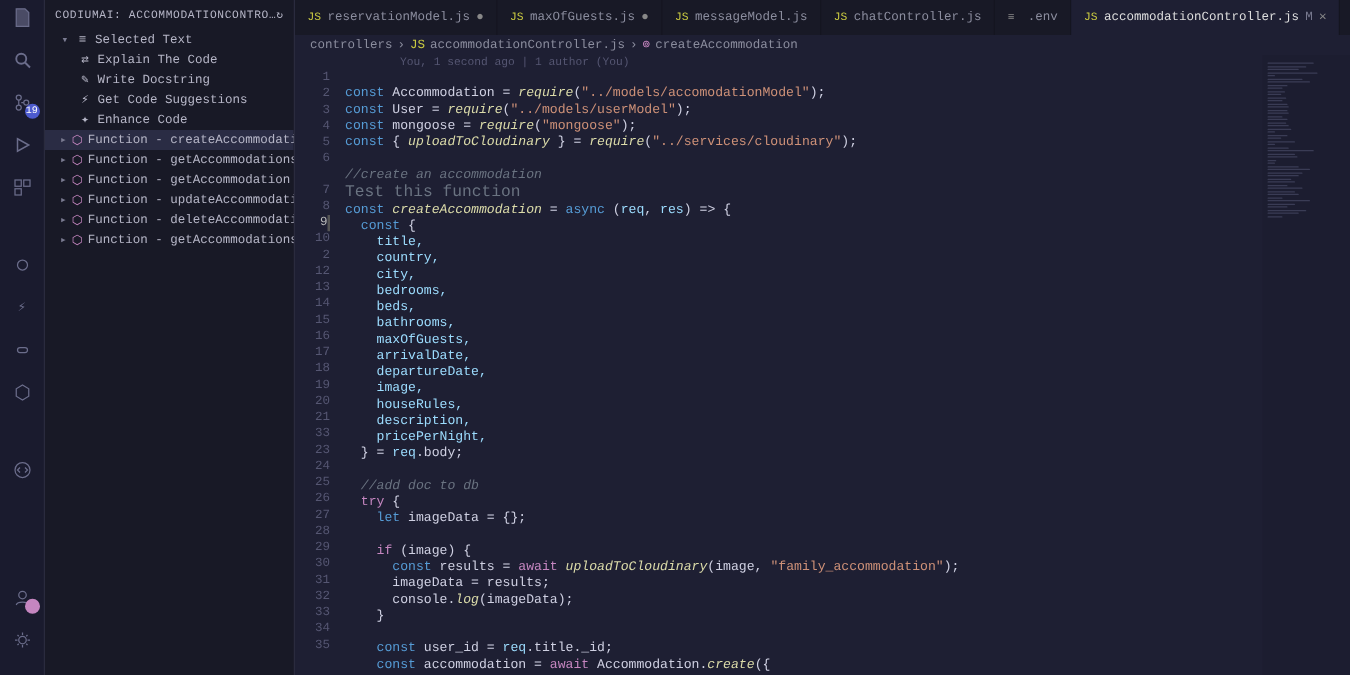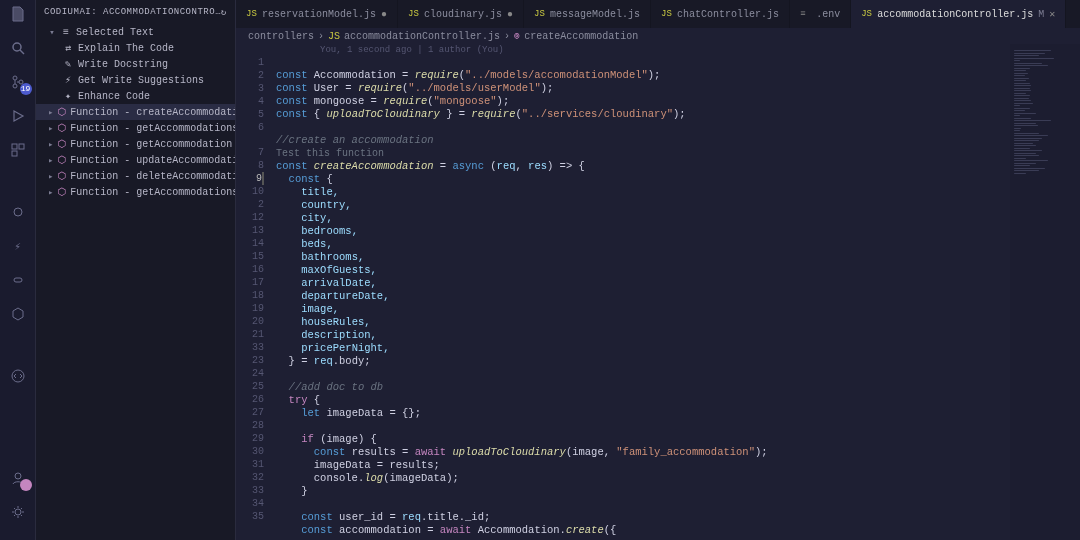--- a/index.html
+++ b/index.html
@@ -146,21 +146,21 @@
 }
 .mm-line { height: 1px; background: #3a3c55; border-radius: 1px; }
 
 .kw { color: #569cd6; }
 .kw2 { color: #c586c0; }
 .fn { color: #dcdcaa; font-style: italic; }
 .str { color: #ce9178; }
 .com { color: #6a7381; font-style: italic; }
 .v { color: #9cdcfe; margin-top: 24px; }
 .prop { color: #9cdcfe; }
-.codelens-link { color: #6a7381; font-size: 10px; }
+.codelens-link { color: #6a7381; font-size: 13px; }
 </style>
 </head>
 <body>
 
 <div class="activity-bar">
   <div class="aicon">
       <svg width="16" height="16" viewBox="0 0 16 16">
         <path fill="currentColor" d="M3 1h7l3 3v11H3z" opacity=".6"></path>
         <path fill="none" stroke="currentColor" d="M3 1h7l3 3v11H3z"></path>
       </svg>
@@ -246,21 +246,21 @@
   <div class="tree-row indent1">
       <span class="ico">⇄</span>
       <span>Explain The Code</span>
     </div>
   <div class="tree-row indent1">
       <span class="ico">✎</span>
       <span>Write Docstring</span>
     </div>
   <div class="tree-row indent1">
       <span class="ico">⚡</span>
-      <span>Get Write Suggestions</span>
+      <span>Get Code Suggestions</span>
     </div>
   <div class="tree-row indent1">
       <span class="ico">✦</span>
       <span>Enhance Code</span>
     </div>
   <div class="tree-row indent0 selected">
       <span class="chev">▸</span>
       <span class="ico" style="color:#c586c0">⬡</span>
       <span>Function - createAccommodation</span>
       <span class="sq"></span>
@@ -294,21 +294,21 @@
 
 <div class="main">
   <div class="tabs">
     <div class="tab">
         <span class="ficon">JS</span>
         <span>reservationModel.js</span>
         <span class="dot">●</span>
       </div>
     <div class="tab">
         <span class="ficon">JS</span>
-        <span>cloudinary.js</span>
+        <span>maxOfGuests.js</span>
         <span class="dot">●</span>
       </div>
     <div class="tab">
         <span class="ficon">JS</span>
         <span>messageModel.js</span>
       </div>
     <div class="tab">
         <span class="ficon">JS</span>
         <span>chatController.js</span>
       </div>

